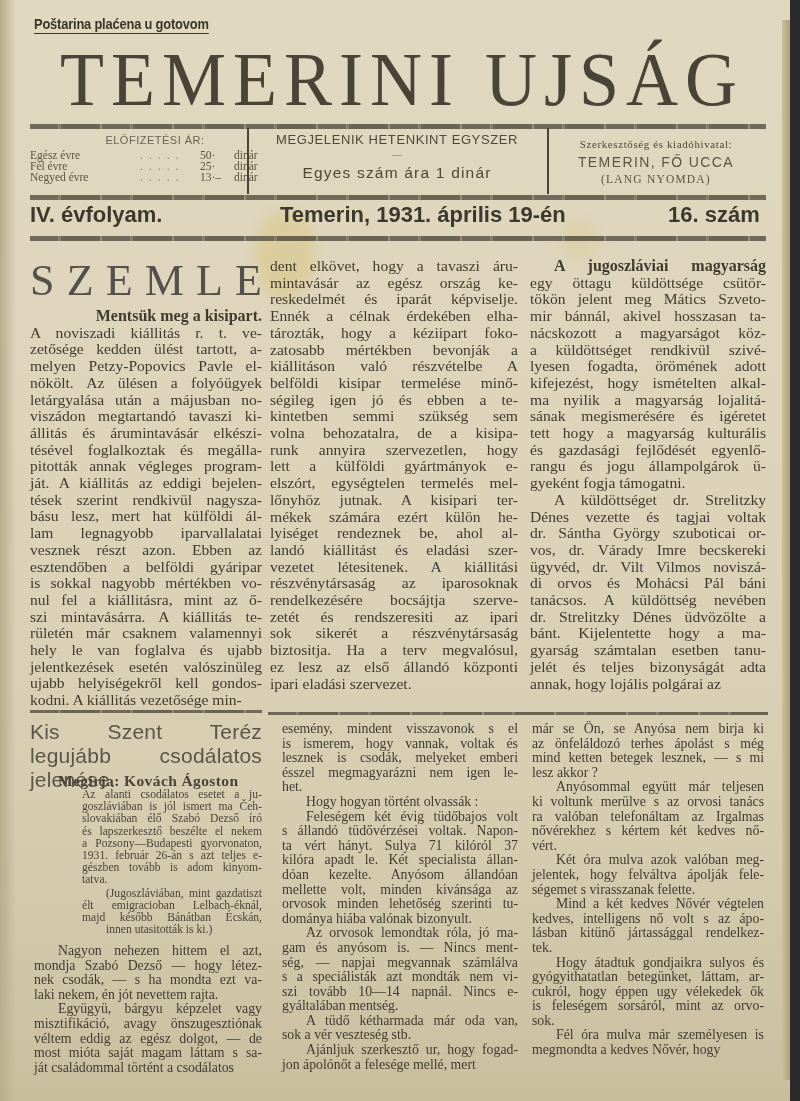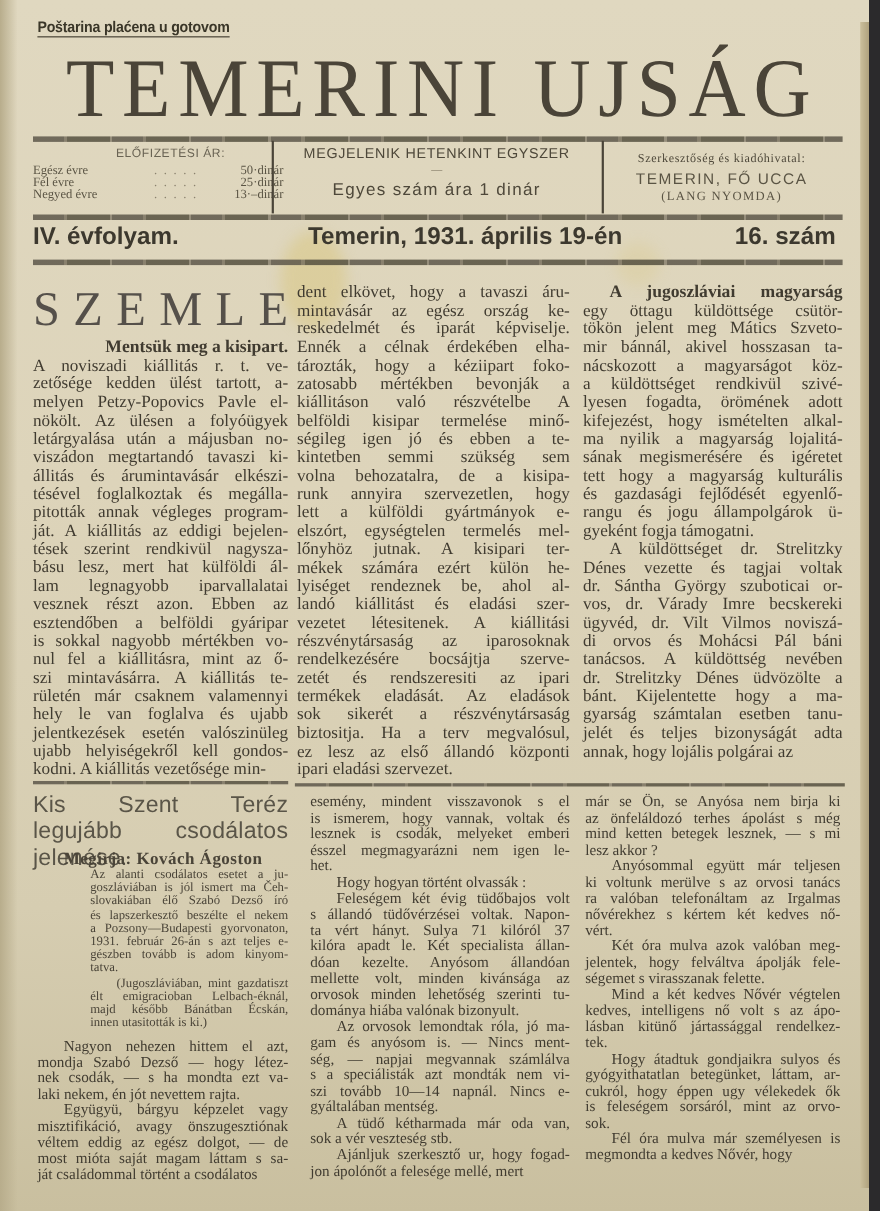--- a/index.html
+++ b/index.html
@@ -41,21 +41,21 @@
     opacity: 0.85;
   }
   .sub-title {
     position: absolute; left: 60px; top: 134px; width: 190px; text-align: center;
     font-family: "Liberation Sans", sans-serif; font-size: 11px; letter-spacing: 0.5px; color: #6a6454;
   }
   .price-table { position: absolute; left: 30px; top: 150px; font-family: "Liberation Serif", serif; font-size: 11.5px; color: #5a5444; line-height: 11px; }
   .price-row { display: flex; }
   .price-row .lbl { width: 110px; }
   .price-row .dots { width: 60px; letter-spacing: 6px; color: #8a826e; }
-  .price-row .amt { width: 34px; text-align: right; }
+  .price-row .amt { width: 34px; text-align: left; }
   .price-row .cur { width: 40px; }
   .vdiv { position: absolute; top: 128px; width: 1.5px; height: 66px; background: #4a4438; }
   .center-box { position: absolute; left: 248px; top: 132px; width: 298px; text-align: center; }
   .cb-line1 { font-family: "Liberation Sans", sans-serif; font-size: 13px; letter-spacing: 0.6px; color: #4e483a; }
   .cb-dash { font-size: 10px; color: #7a725e; margin: 2px 0 4px; }
   .cb-line2 { font-family: "Liberation Sans", sans-serif; font-size: 15.5px; letter-spacing: 1.2px; color: #4e483a; }
   .right-box { position: absolute; left: 548px; top: 138px; width: 216px; text-align: center; color: #4e483a; }
   .rb-1 { font-family: "Liberation Serif", serif; font-size: 11px; letter-spacing: 0.6px; }
   .rb-2 { font-family: "Liberation Sans", sans-serif; font-size: 14px; letter-spacing: 1.4px; margin-top: 4px; color: #5a5444; }
   .rb-3 { font-family: "Liberation Serif", serif; font-size: 11.5px; letter-spacing: 1.2px; margin-top: 3px; color: #5a5444; }
@@ -188,21 +188,20 @@
         <span class="col-line">lett a külföldi gyártmányok e-</span>
         <span class="col-line">elszórt, egységtelen termelés mel-</span>
         <span class="col-line">lőnyhöz jutnak. A kisipari ter-</span>
         <span class="col-line">mékek számára ezért külön he-</span>
         <span class="col-line">lyiséget rendeznek be, ahol al-</span>
         <span class="col-line">landó kiállitást és eladási szer-</span>
         <span class="col-line">vezetet létesitenek. A kiállitási</span>
         <span class="col-line">részvénytársaság az iparosoknak</span>
         <span class="col-line">rendelkezésére bocsájtja szerve-</span>
         <span class="col-line">zetét és rendszeresiti az ipari</span>
-        <span class="col-line">termékek eladását. Az eladások</span>
         <span class="col-line">sok sikerét a részvénytársaság</span>
         <span class="col-line">biztositja. Ha a terv megvalósul,</span>
         <span class="col-line">ez lesz az első állandó központi</span>
         <span class="col-line" style="text-align-last: left;">ipari eladási szervezet.</span>
       </div>
   </div>
 
   <div class="col" style="left:530px;top:258px;width:236px;">
     <span class="col-line lead" style="text-indent:24px;">A jugoszláviai magyarság</span>
     <div id="c3lines">
@@ -249,21 +248,21 @@
         <span class="col-line">és lapszerkesztő beszélte el nekem</span>
         <span class="col-line">a Pozsony—Budapesti gyorvonaton,</span>
         <span class="col-line">1931. február 26-án s azt teljes e-</span>
         <span class="col-line">gészben tovább is adom kinyom-</span>
         <span class="col-line" style="text-align-last: left;">tatva.</span>
       </div>
     <div id="intro2lines" style="margin-top:1px;">
         <span class="col-line" style="text-indent: 24px;">(Jugoszláviában, mint gazdatiszt</span>
         <span class="col-line">élt emigracioban Lelbach-éknál,</span>
         <span class="col-line">majd később Bánátban Écskán,</span>
-        <span class="col-line" style="text-align-last: left;">innen utasitották is ki.)</span>
+        <span class="col-line" style="text-align-last: left; margin-left: 24px;">innen utasitották is ki.)</span>
       </div>
   </div>
 
   <div class="col body-small" style="left:34px;top:944px;width:228px;">
     <div id="a2c1">
         <span class="col-line" style="text-indent: 24px;">Nagyon nehezen hittem el azt,</span>
         <span class="col-line">mondja Szabó Dezső — hogy létez-</span>
         <span class="col-line">nek csodák, — s ha mondta ezt va-</span>
         <span class="col-line" style="text-align-last: left;">laki nekem, én jót nevettem rajta.</span>
         <span class="col-line" style="text-indent: 24px;">Együgyü, bárgyu képzelet vagy</span>

